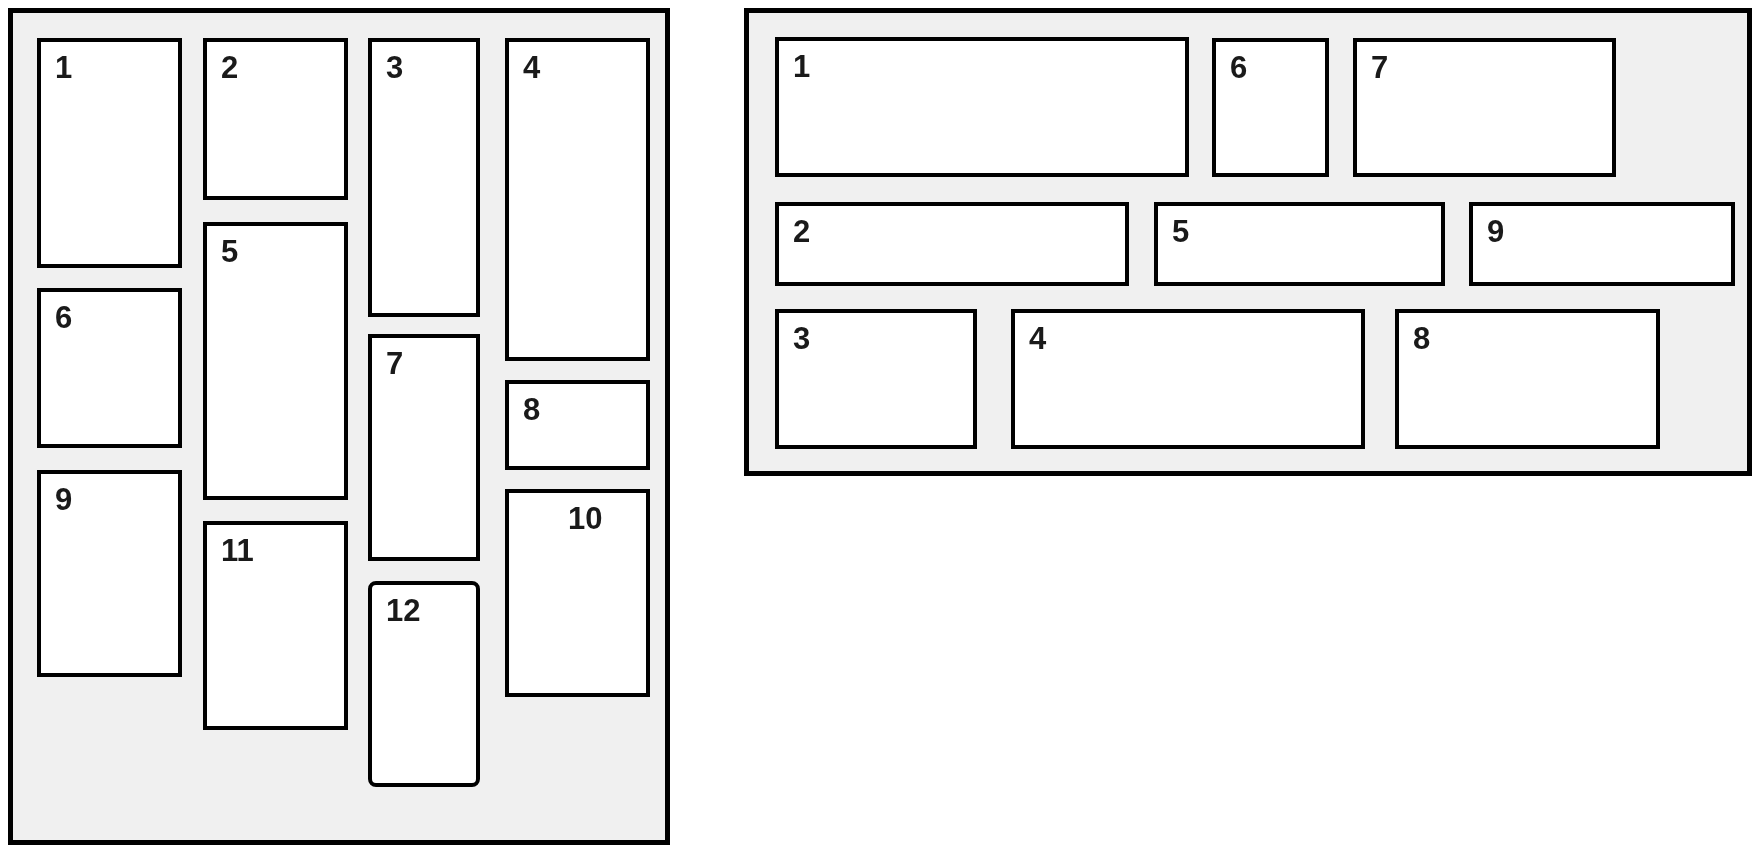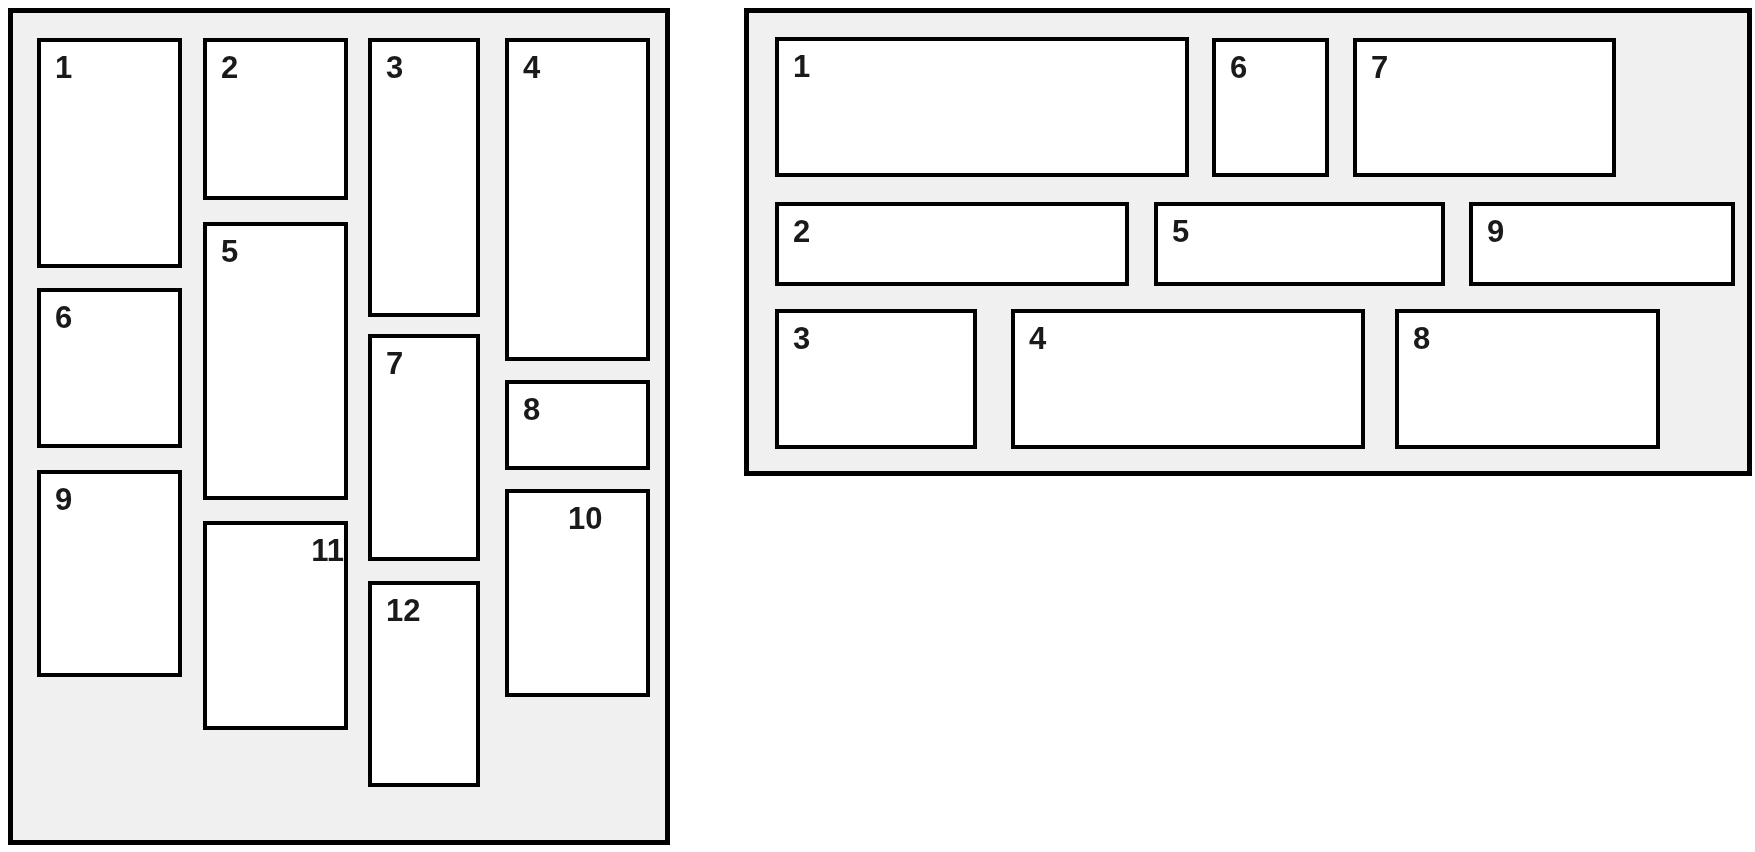--- a/index.html
+++ b/index.html
@@ -41,22 +41,22 @@
   .l1  { left: 24px;  top: 25px;  width: 145px; height: 230px; }
   .l2  { left: 190px; top: 25px;  width: 145px; height: 162px; }
   .l3  { left: 355px; top: 25px;  width: 112px; height: 279px; }
   .l4  { left: 492px; top: 25px;  width: 145px; height: 323px; }
   .l5  { left: 190px; top: 209px; width: 145px; height: 278px; }
   .l6  { left: 24px;  top: 275px; width: 145px; height: 160px; }
   .l7  { left: 355px; top: 321px; width: 112px; height: 227px; }
   .l8  { left: 492px; top: 367px; width: 145px; height: 90px;  }
   .l9  { left: 24px;  top: 457px; width: 145px; height: 207px; }
   .l10 { left: 492px; top: 476px; width: 145px; height: 208px; padding-left: 45px; }
-  .l11 { left: 190px; top: 508px; width: 145px; height: 209px; text-align: right; }
-  .l12 { left: 355px; top: 568px; width: 112px; height: 206px; }
+  .l11 { left: 190px; top: 508px; width: 145px; height: 209px; }
+  .l12 { left: 355px; top: 568px; width: 112px; height: 206px; border-radius: 8px; }
   
   .r1  { left: 26px;  top: 24px;  width: 414px; height: 140px; }
   .r6  { left: 463px; top: 25px;  width: 117px; height: 139px; }
   .r7  { left: 604px; top: 25px;  width: 263px; height: 139px; }
   .r2  { left: 26px;  top: 189px; width: 354px; height: 84px;  }
   .r5  { left: 405px; top: 189px; width: 291px; height: 84px;  }
   .r9  { left: 720px; top: 189px; width: 266px; height: 84px;  }
   .r3  { left: 26px;  top: 296px; width: 202px; height: 140px; }
   .r4  { left: 262px; top: 296px; width: 354px; height: 140px; }
   .r8  { left: 646px; top: 296px; width: 265px; height: 140px; }

